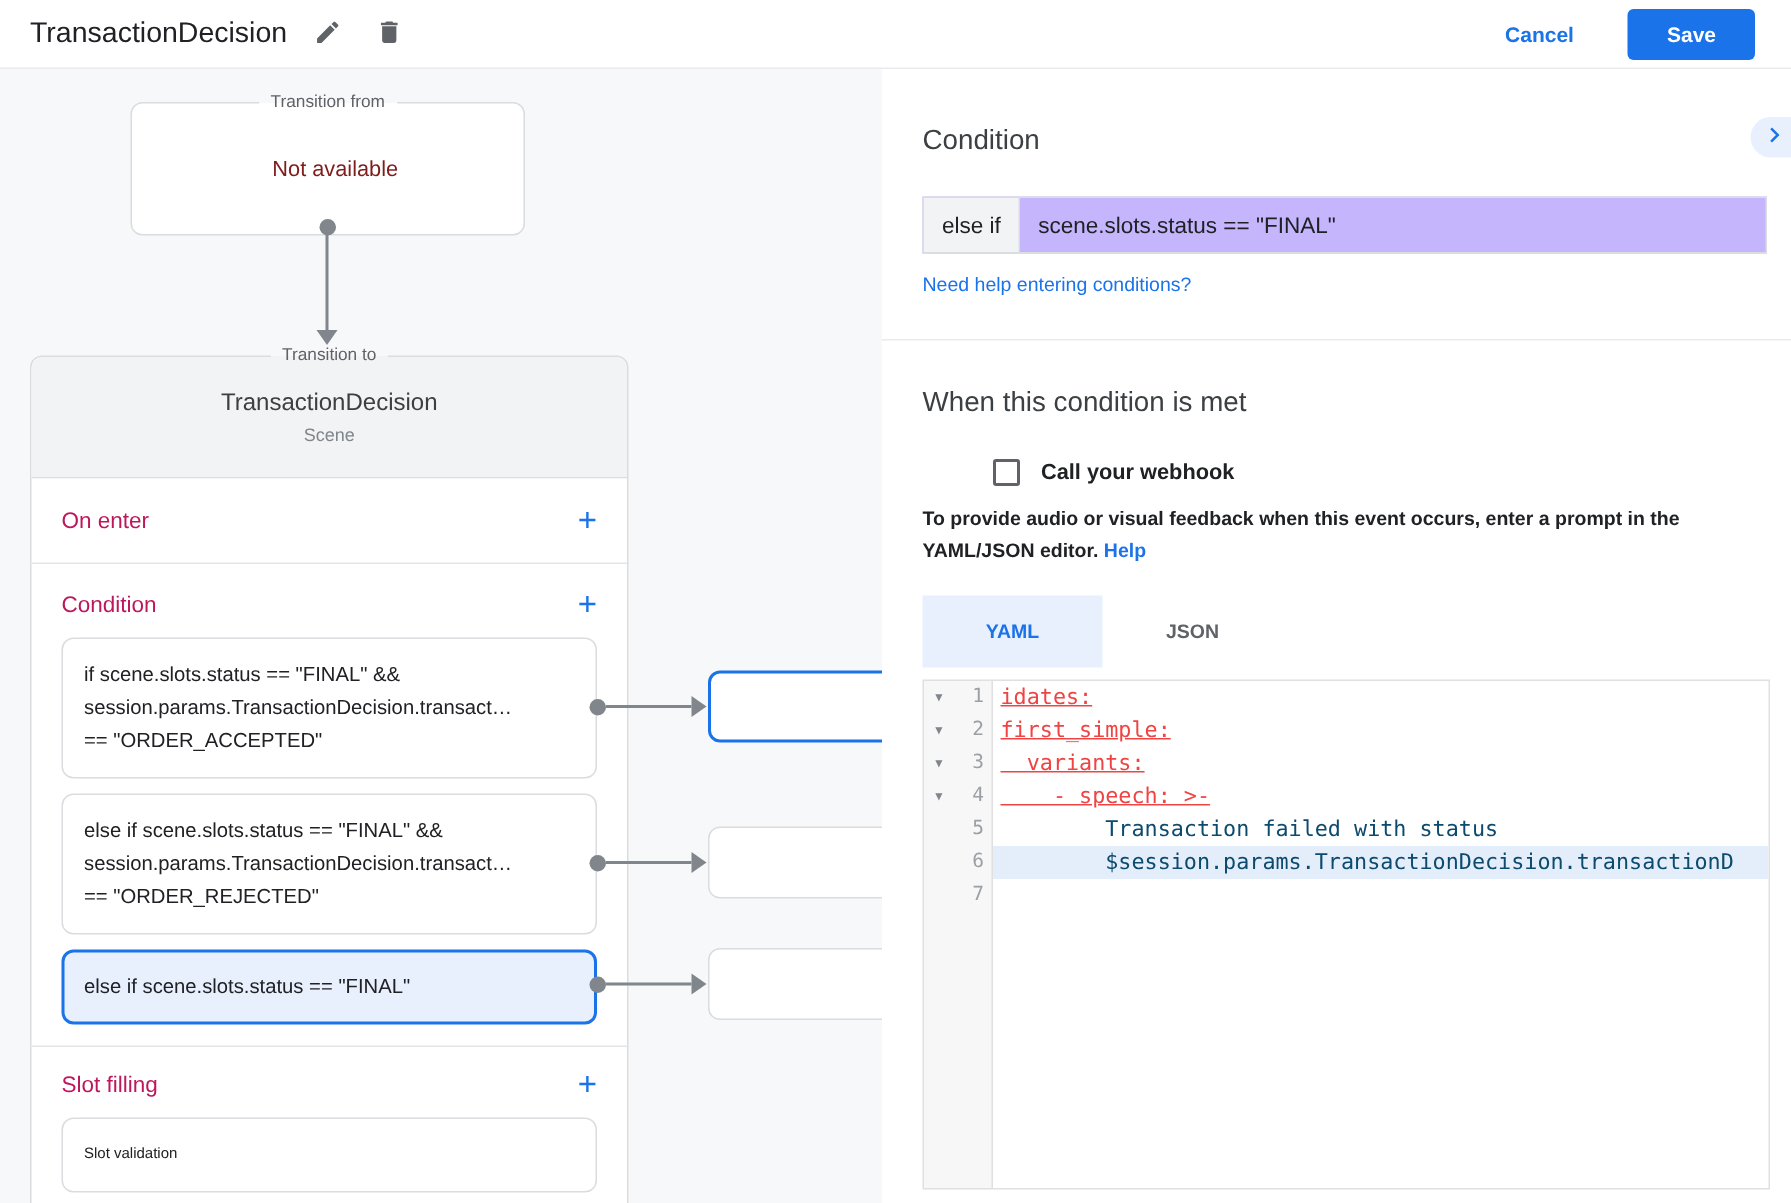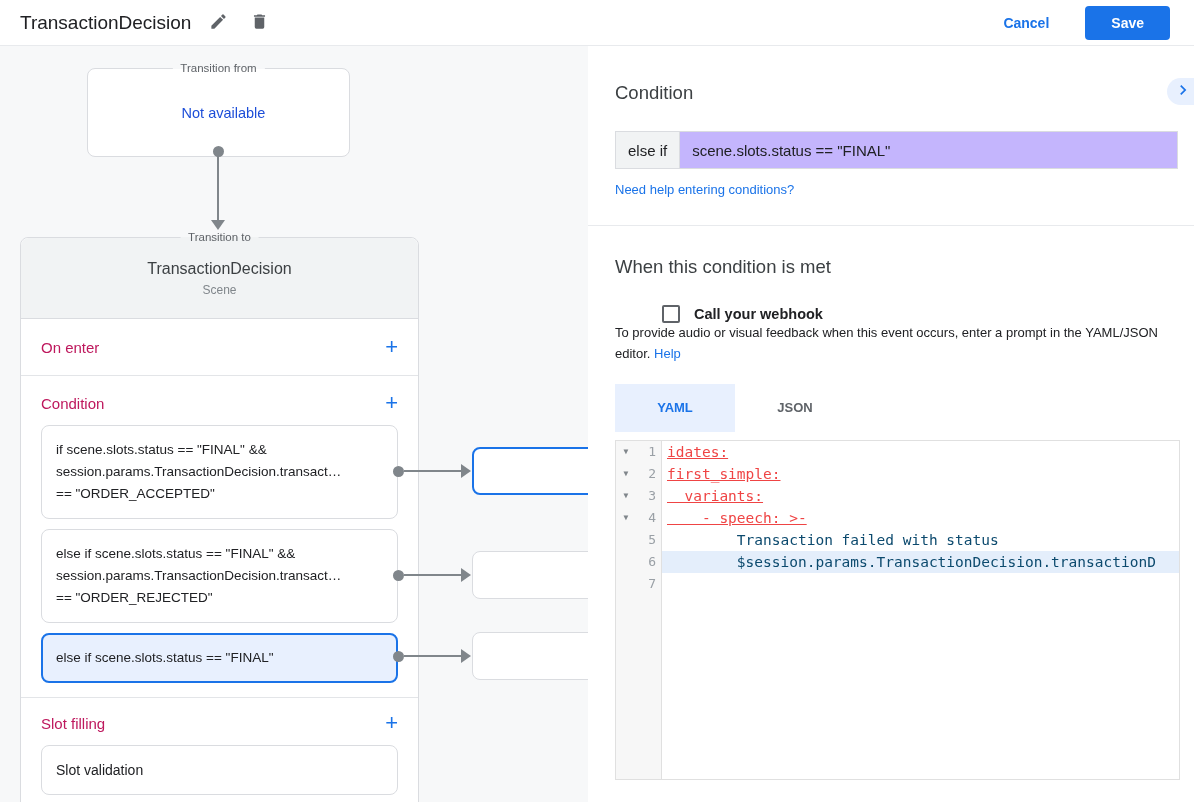--- a/index.html
+++ b/index.html
@@ -28,21 +28,21 @@
     position: absolute; top: -8px; left: 50%; transform: translateX(-50%);
     font-size: 11.5px; color: #5f6368; padding: 0 8px; white-space: nowrap; line-height: 15px;
   }
 
   .from-box {
     position: absolute; left: 87px; top: 22px; width: 263px; height: 89px;
     background: #fff; border: 1px solid #dadce0; border-radius: 8px;
     display: flex; align-items: center; justify-content: center;
   }
   .from-box .legend { background: linear-gradient(#f7f8f9 50%, #ffffff 50%); }
-  .from-box .value { font-size: 14.5px; color: #1d4ed8; padding-left: 10px; }
+  .from-box .value { font-size: 14.5px; color: #7f1d1d; padding-left: 10px; }
 
   .connector-dot { position: absolute; width: 11px; height: 11px; border-radius: 50%; background: #80868b; }
   .connector-vline { position: absolute; width: 2px; background: #80868b; }
   .connector-hline { position: absolute; height: 2px; background: #80868b; }
   .arrow-down { position: absolute; width: 0; height: 0; border-left: 7px solid transparent; border-right: 7px solid transparent; border-top: 10px solid #80868b; }
   .arrow-right { position: absolute; width: 0; height: 0; border-top: 7px solid transparent; border-bottom: 7px solid transparent; border-left: 10px solid #80868b; }
 
   .to-box {
     position: absolute; left: 20px; top: 191px; width: 399px; height: 640px;
     background: #fff; border: 1px solid #dadce0; border-radius: 8px;
@@ -63,21 +63,21 @@
   .condition-section { border-bottom: 1px solid #e3e5e8; padding: 16px 0 14px 0; }
   .condition-section .section-row, .slot-section .section-row { margin-bottom: 11px; }
   .cond-card {
     margin: 0 20px 10px 20px; background: #fff; border: 1px solid #dadce0; border-radius: 8px;
     padding: 13px 14px; font-size: 13.5px; line-height: 22px; color: #202124; cursor: pointer;
   }
   .cond-card.selected { background: #e8f0fe; border: 2px solid #1a73e8; padding: 12px 13px; }
   .slot-section { padding: 14px 0 0 0; }
   .slot-card {
     margin: 0 20px 10px 20px; background: #fff; border: 1px solid #dadce0; border-radius: 8px;
-    padding: 13px 14px; font-size: 14px; line-height: 22px; color: #202124; cursor: pointer;
+    padding: 13px 14px; font-size: 10px; line-height: 22px; color: #202124; cursor: pointer;
   }
 
   .target-box { position: absolute; width: 130px; height: 48px; background: #fff; border: 1px solid #dadce0; border-radius: 8px; }
   .target-box.active { border: 2px solid #1a73e8; }
 
   
   .panel { flex: 1; background: #fff; position: relative; overflow: hidden; }
   .panel-section1 { padding: 36px 16px 0 27px; position: relative; }
   .panel h2 { font-size: 18.5px; font-weight: 400; color: #3c4043; }
   .collapse-btn {
@@ -100,21 +100,21 @@
   .panel-section2 { padding: 30px 16px 0 27px; }
   .check-row { display: flex; align-items: center; margin-top: 27px; padding-left: 47px; }
   .checkbox { width: 18px; height: 18px; border: 2px solid #5f6368; border-radius: 2px; background: #fff; flex: none; cursor: pointer; }
   .checkbox.checked { border-color: #1a73e8; background: #1a73e8; display: flex; align-items: center; justify-content: center; }
   .checkbox.checked svg { fill: #fff; }
   .check-label { font-size: 14.5px; font-weight: bold; color: #202124; margin-left: 14px; }
   .lang-badge {
     margin-left: 16px; background: #f3e8fd; color: #8430ce; font-size: 11px; font-weight: bold;
     letter-spacing: 0.6px; padding: 4px 9px; border-radius: 2px;
   }
-  .helper { font-size: 13px; line-height: 1.6; color: #202124; max-width: 568px; }
+  .helper { margin-top: 12px; font-size: 13px; line-height: 1.6; color: #202124; max-width: 568px; font-weight: bold; }
   .helper a { color: #1a73e8; text-decoration: none; }
 
   .tabs { display: flex; margin-top: 19px; }
   .tab {
     width: 120px; height: 48px; display: flex; align-items: center; justify-content: center;
     font-size: 13px; font-weight: bold; color: #5f6368; cursor: pointer; background: transparent; border: none; font-family: inherit;
   }
   .tab.active { background: #e8f0fe; color: #1a73e8; }
 
   .editor { margin-top: 8px; width: 565px; height: 340px; border: 1px solid #e0e0e0; background: #fff; overflow: hidden; font-family: "DejaVu Sans Mono", monospace; }

